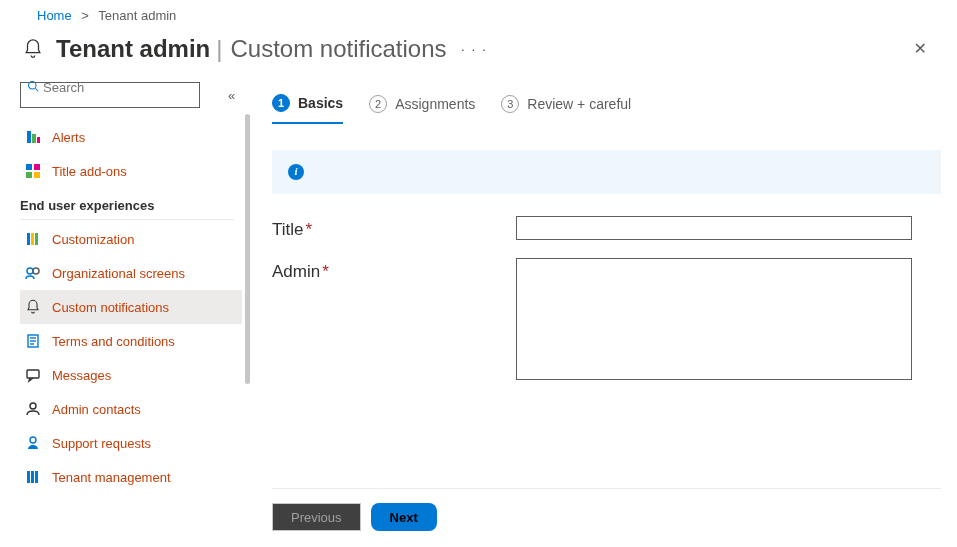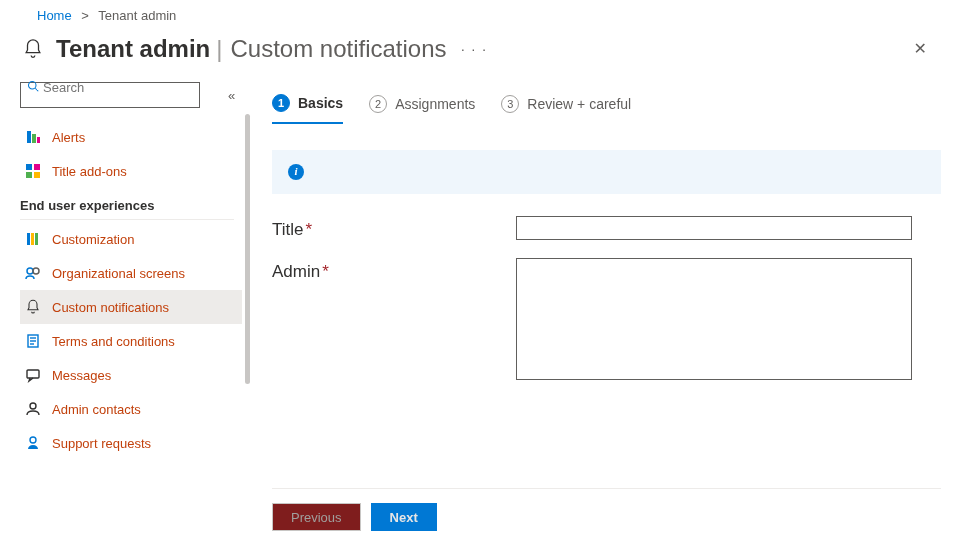--- a/index.html
+++ b/index.html
@@ -38,22 +38,22 @@
 .tab.active .circ { background:#0078d4; border-color:#0078d4; color:#fff;}
 .info-box { background:#eff6fc; display:flex; align-items:flex-start; padding:14px 16px; margin:18px 0 22px; font-size:13px; line-height:1.4;}
 .info-box .iicon { width:16px; height:16px; border-radius:50%; background:#0078d4; color:#fff; font-size:11px; font-weight:bold; display:flex; align-items:center; justify-content:center; margin-right:12px; font-style:italic; font-family:Georgia,serif; flex-shrink:0;}
 .form-row { display:flex; align-items:flex-start; margin-bottom:18px;}
 .form-label { width:244px; font-size:17px; color:#323130; padding-top:4px;}
 .req { color:#a4262c; margin-left:2px;}
 .form-row input[type=text] { width:396px; height:24px; border:1px solid #605e5c; padding:2px 6px; font-size:13px;}
 .form-row textarea { width:396px; height:122px; border:1px solid #605e5c; padding:4px 6px; font-size:13px; resize:none; font-family:inherit;}
 .footer { margin-top:auto; border-top:1px solid #edebe9; padding:14px 0 14px; display:flex; gap:10px;}
 .btn { height:28px; padding:0 18px; font-size:13px; border:1px solid transparent; cursor:pointer;}
-.btn-secondary { background:#7f1d1d; border-color:#c8c6c4; color:#a19f9d;}
-.btn-primary { background:#0078d4; color:#e5e5e5; font-weight:600;}
+.btn-secondary { background:#404040; border-color:#c8c6c4; color:#a19f9d;}
+.btn-primary { background:#0078d4; color:#000000; font-weight:600;border-radius:8px;}
 </style>
 </head>
 <body>
 
 <div class="breadcrumb">
   <a href="#">Home</a>
   <span class="sep">&gt;</span>
   <span class="cur">Tenant admin</span>
 </div>
 
@@ -173,20 +173,30 @@
       </div>
       <div class="nav-item">
         <span class="nicon">
           <svg width="16" height="16" viewBox="0 0 16 16" fill="none" stroke="#0078d4" stroke-width="1.4">
               <circle cx="8" cy="5" r="3"></circle>
               <path d="M3 14c0-2 2-4 5-4s5 2 5 4" fill="#0078d4" stroke="none"></path>
             </svg>
         </span>
         <span class="lbl">Support requests</span>
       </div>
+      <div class="nav-item">
+        <span class="nicon">
+          <svg width="16" height="16" viewBox="0 0 16 16">
+              <rect x="2" y="2" width="3" height="12" fill="#0078d4"></rect>
+              <rect x="6" y="2" width="3" height="12" fill="#0078d4"></rect>
+              <rect x="10" y="2" width="3" height="12" fill="#0078d4"></rect>
+            </svg>
+        </span>
+        <span class="lbl">Tenant management</span>
+      </div>
     </div>
     <div class="scroll-track">
         <div class="scroll-thumb"></div>
       </div>
   </div>
 
   <div class="main">
     <div class="tabs">
       <div class="tab active">
         <span class="circ">1</span>

